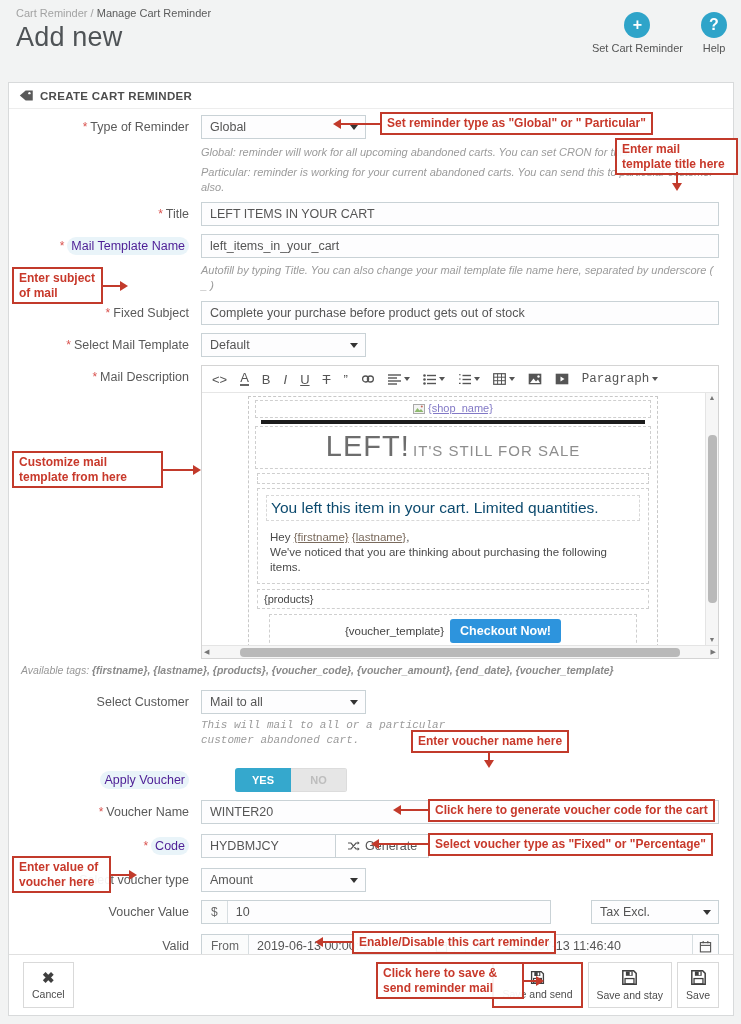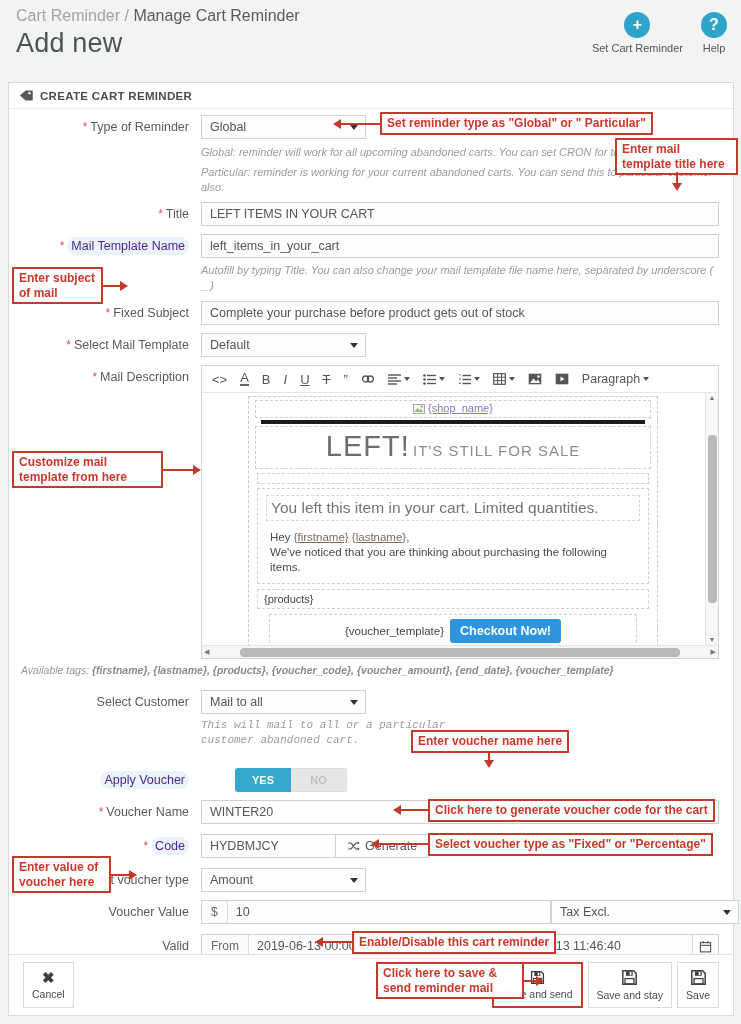--- a/index.html
+++ b/index.html
@@ -2,21 +2,21 @@
 <html><head>
 <meta charset="utf-8">
 <style>
   * { margin:0; padding:0; box-sizing:border-box; }
   html,body { width:741px; }
   body { font-family:"Liberation Sans", sans-serif; background:#f2f3f3; color:#555; }
   .page { position:relative; width:741px; height:1024px; overflow:hidden; background:#f2f3f3; }
 
   
   .hdr { padding:7px 16px 0 16px; height:68px; position:relative; }
-  .crumb { font-size:16px; color:#a3a3a3; }
+  .crumb { font-size:11px; color:#a3a3a3; }
   .crumb .cur { color:#5b5b5b; }
   .ptitle { font-size:27px; font-weight:400; color:#4f5356; margin-top:3px; letter-spacing:0.2px; }
   .hdr-actions { position:absolute; right:14px; top:12px; display:flex; gap:18px; }
   .hbtn { display:flex; flex-direction:column; align-items:center; gap:4px; cursor:pointer; }
   .circ { width:26px; height:26px; border-radius:50%; background:#2fa4c9; color:#fff; font-weight:bold;
           display:flex; align-items:center; justify-content:center; font-size:16px; line-height:1; }
   .hbtn .lbl { font-size:11px; color:#555; }
 
   
   .panel { position:absolute; left:8px; right:7px; top:82px; bottom:8px; background:#fff;
@@ -54,42 +54,42 @@
             border:1px solid #c9d2d6; background:#fff; font-size:12.5px; color:#555; cursor:pointer; white-space:nowrap; }
 
   
   .editor { width:100%; border:1px solid #d4d4d4; background:#fff; }
   .tb { display:flex; align-items:center; gap:13px; padding:4px 10px; border-bottom:1px solid #e6e6e6;
         font-size:13px; color:#555; height:27px; }
   .tbi { cursor:pointer; display:inline-flex; align-items:center; gap:3px; color:#555; }
   .tb-A { border-bottom:2px solid #666; line-height:12px; }
   .tb-strike { text-decoration:line-through; }
   .mini-caret { width:0; height:0; border-left:3.5px solid transparent; border-right:3.5px solid transparent; border-top:4px solid #555; }
-  .tb-para { font-size:12.5px; }
+  .tb-para { font-size:12.5px;font-family:Liberation Mono, monospace; }
   .ed-body { position:relative; height:252px; overflow:hidden; padding-right:14px; background:#fff; }
   .vsb { position:absolute; right:0; top:0; width:13px; height:100%; background:#f6f6f6; border-left:1px solid #e4e4e4;
          display:flex; flex-direction:column; align-items:center; justify-content:space-between; padding:1px 0; }
   .vsb .th { width:9px; height:168px; background:#b9b9b9; border-radius:4px; }
   .sbarrow { font-size:7px; color:#777; line-height:8px; }
   .hsb { height:13px; background:#f6f6f6; border-top:1px solid #e4e4e4; display:flex; align-items:center;
          justify-content:space-between; padding:0 2px; }
   .hsb .th { height:9px; background:#b9b9b9; border-radius:4px; flex:1; margin:0 4px; max-width:440px; }
 
   
   .mp { width:410px; margin:3px auto 0 auto; border:1px dashed #c8c8c8; padding:3px 6px; font-size:12px; color:#444; }
   .dash { border:1px dashed #cfcfcf; }
   .mp-head { text-align:center; padding:1px 0; font-size:11px; }
   .mp-head a { color:#8279c6; text-decoration:underline; }
   .bar { height:4px; background:#1c1c1c; margin:2px 6px; }
   .mp-banner { text-align:center; padding:3px 0 5px 0; margin-top:2px; }
   .hurry { font-size:29px; color:#6d6d6d; letter-spacing:1px; }
   .hsub { font-size:15px; color:#8d8d8d; letter-spacing:1px;text-align:right; }
   .gaprow { height:11px; margin:4px 2px; }
   .mp-msg { margin:2px 2px; padding:6px 8px; }
-  .mp-msg-title { font-size:15.5px; color:#737373; padding:3px 4px; border:1px dashed #d8d8d8; }
+  .mp-msg-title { font-size:15.5px; color:#0c4a6e; padding:3px 4px; border:1px dashed #d8d8d8; }
   .mp-msg-body { font-size:11.5px; color:#4a4a4a; margin-top:7px; line-height:15px; padding:2px 4px; }
   .mp-msg-body a { color:#7a6a5c; text-decoration:underline; }
   .mp-products { margin:5px 2px; padding:3px 6px; font-size:11px; color:#444; }
   .mp-voucher { margin:5px 14px; padding:4px 6px; display:flex; align-items:center; justify-content:center; gap:6px; font-size:11.5px; }
   .chk { background:#2d94dd; color:#fff; font-weight:bold; font-size:12.5px; padding:5px 10px; border-radius:3px; cursor:pointer; }
   .imgph { display:inline-block; vertical-align:-2px; margin-right:3px; }
 
   .tagsline { font-style:italic; font-size:10.5px; color:#979797; margin:5px 14px 0 12px; }
   .tagsline b { color:#8a8a8a; }
 
@@ -378,21 +378,21 @@
       </div>
     </div>
 
     <div class="frow">
       <div class="flabel">Voucher Value</div>
       <div class="fctl">
         <div class="grp" style="width:350px;">
           <span class="addon">$</span>
           <input class="gin" readonly="" value="10" style="">
         </div>
-        <div class="sel" style="margin-left:auto; width:188px;">
+        <div class="sel" style="margin-left:auto; width:128px;">
           <span>Tax Excl.</span>
           <span class="caret"></span>
         </div>
       </div>
     </div>
 
     <div class="frow" style="margin-top:10px;">
       <div class="flabel">Valid</div>
       <div class="fctl" style="gap:10px;">
         <div class="grp" style="flex:1;">

